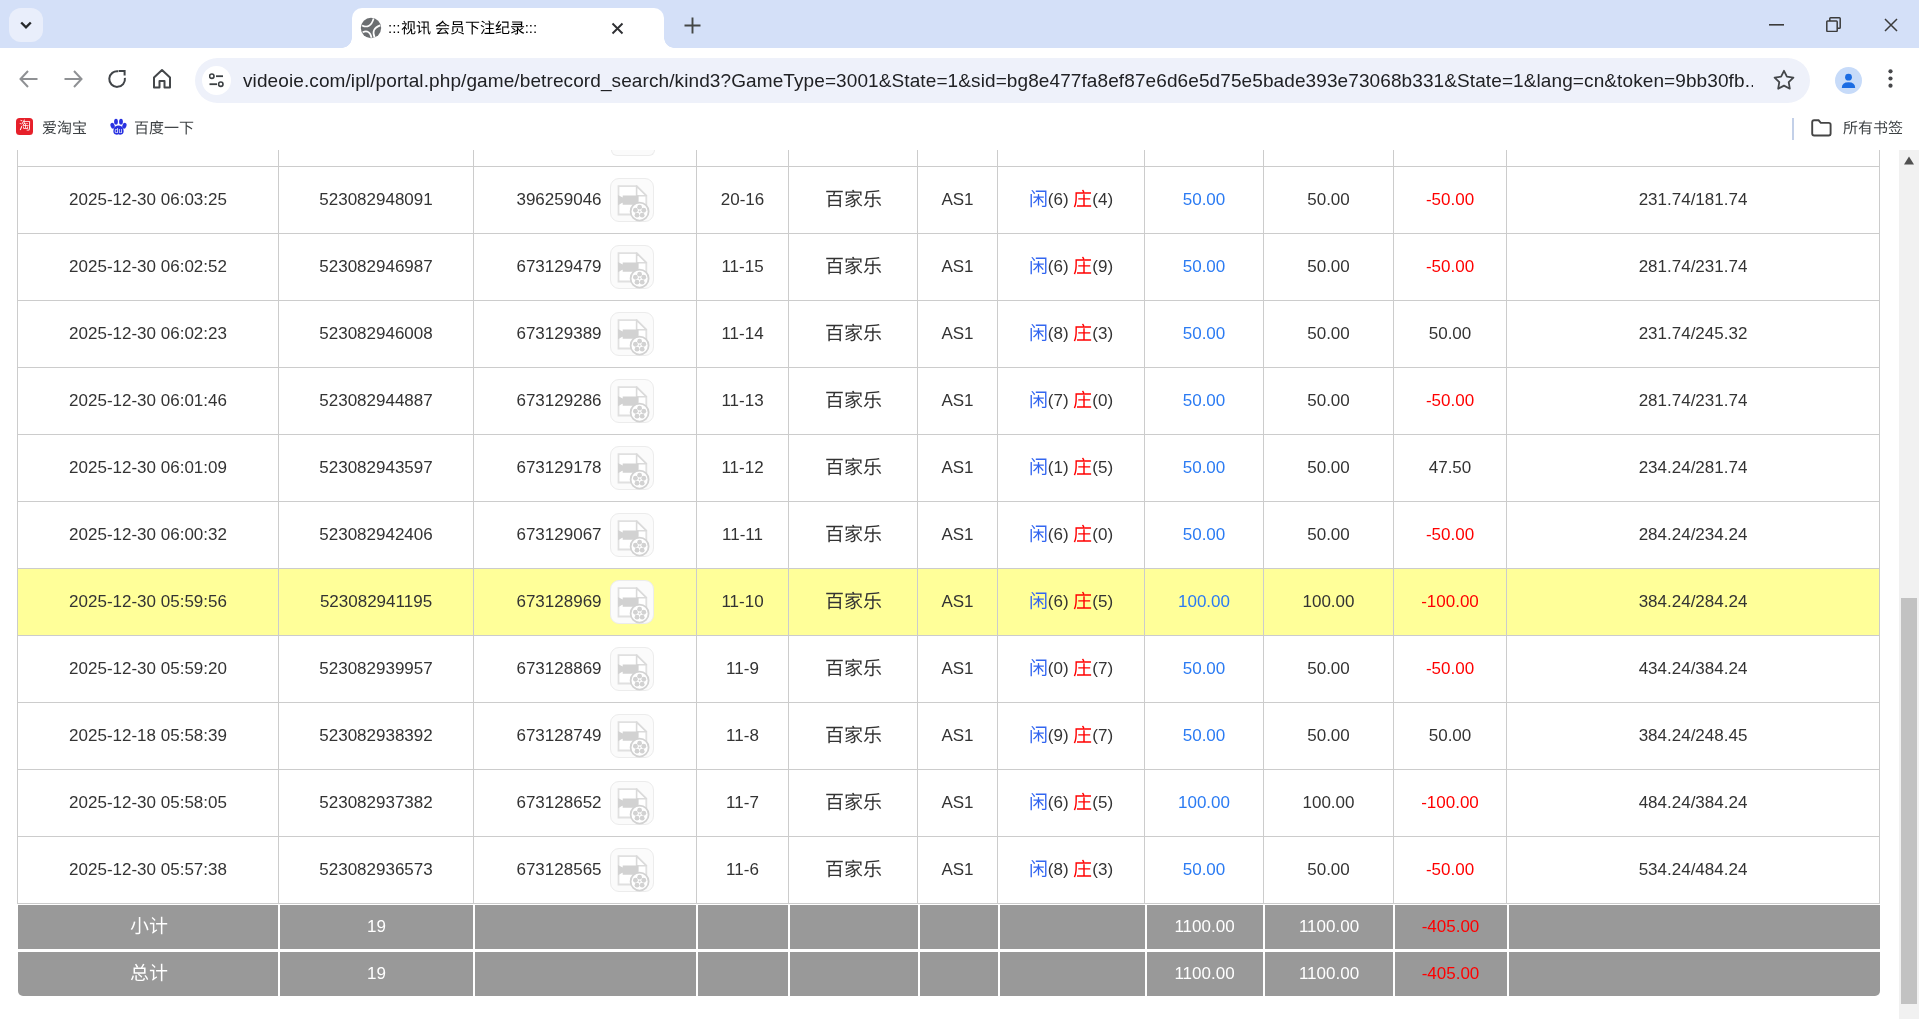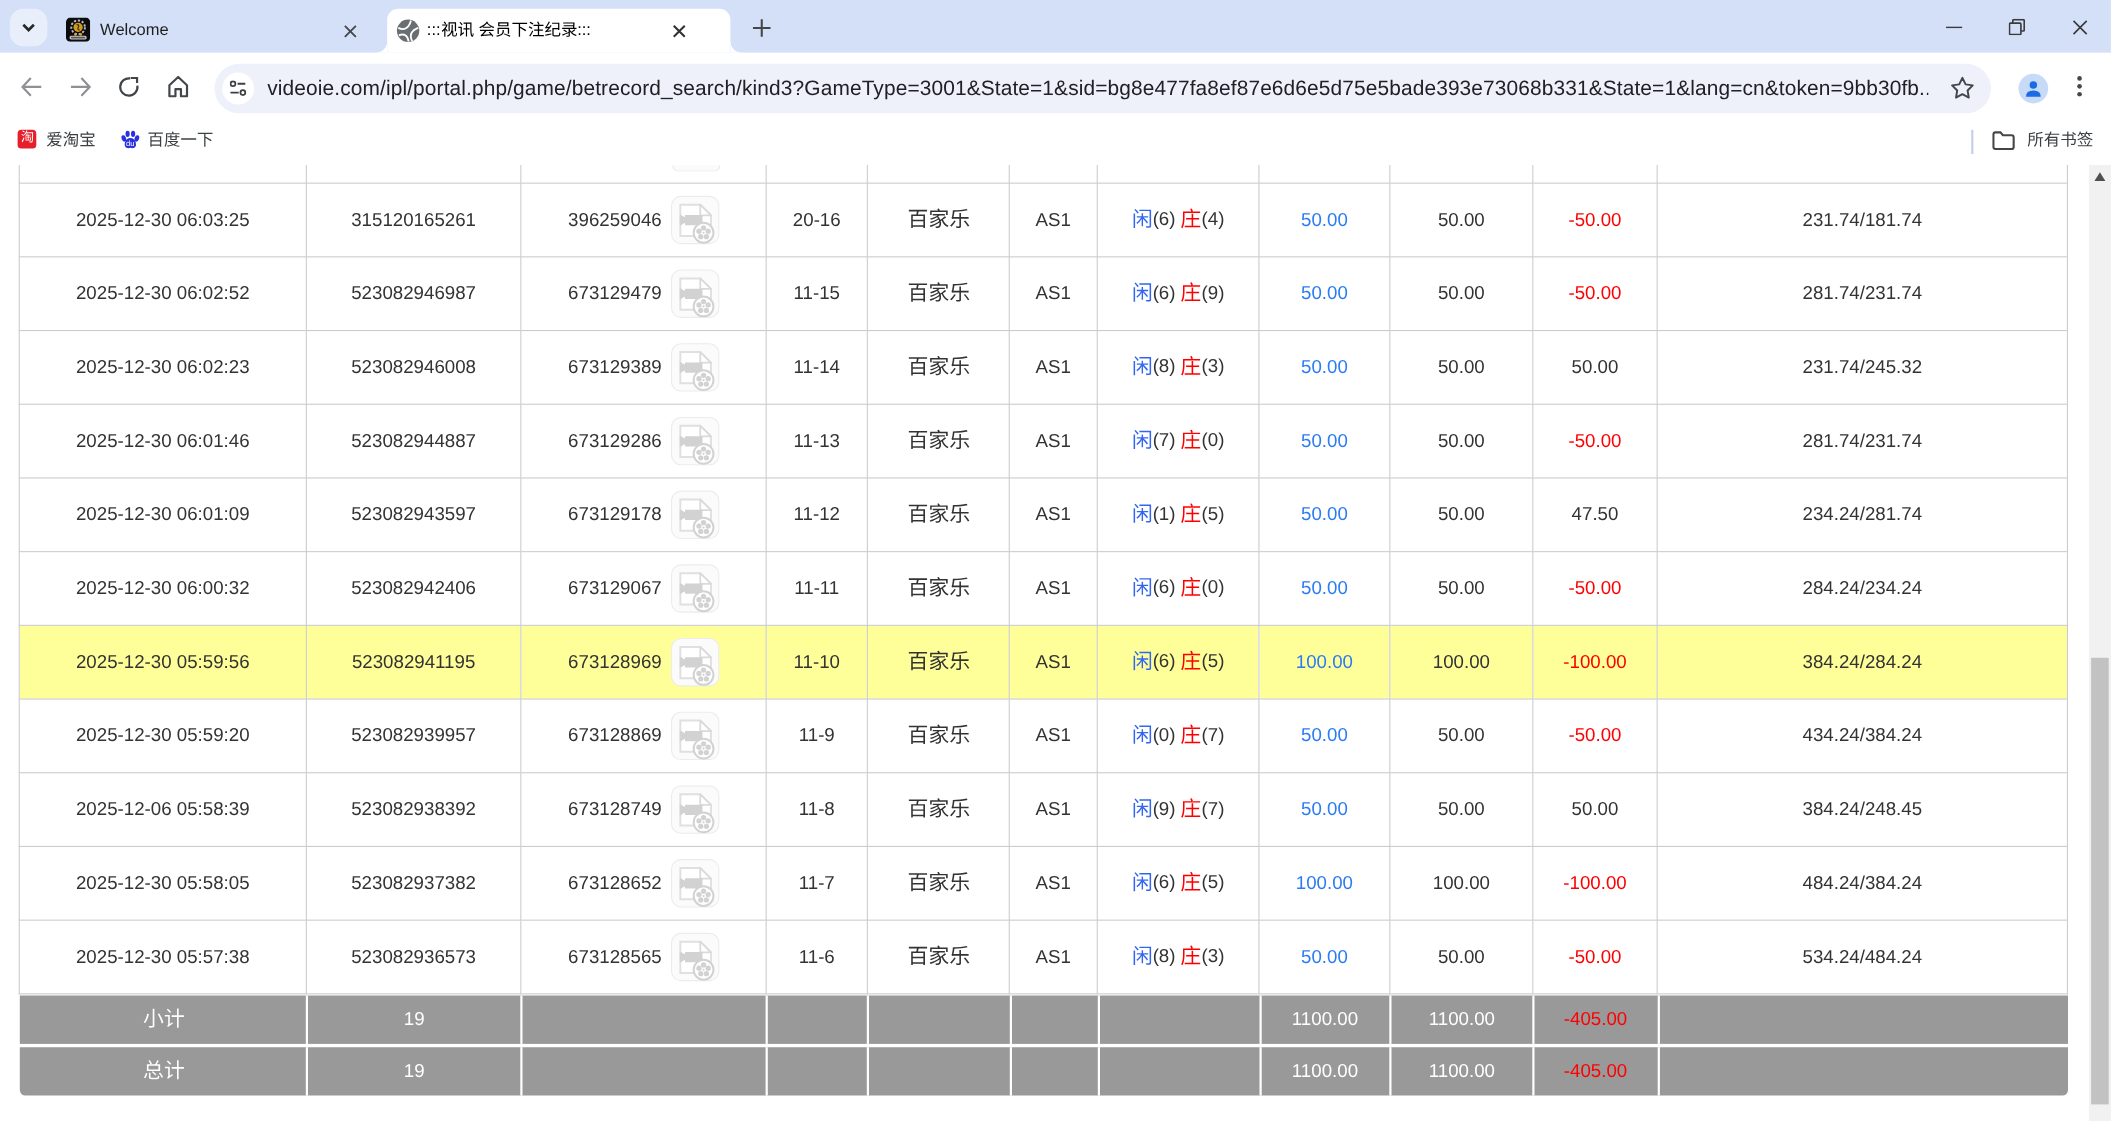--- a/index.html
+++ b/index.html
@@ -130,36 +130,20 @@
         <path d="M759 666C816 735 875 828 897 890L958 852C936 789 875 700 816 633ZM412 611C478 656 554 727 591 776L647 728C609 681 532 613 465 569ZM281 639V846C281 927 312 949 431 949C455 949 630 949 656 949C748 949 773 921 784 806C762 802 730 790 713 779C707 867 700 881 650 881C611 881 464 881 435 881C371 881 360 875 360 845V639ZM137 655C119 732 84 820 43 871L112 904C157 844 190 750 208 668ZM265 313H737V489H265ZM186 242V561H820V242H657C692 191 729 129 761 72L684 41C658 101 614 184 575 242H370L429 212C411 165 365 96 321 44L257 74C299 125 341 195 358 242Z"></path>
       </symbol>
 </defs>
 </svg>
 <div id="tabstrip">
   <div class="tabsearch">
       <svg style="position:absolute;left:11px;top:13.5px" width="12" height="8" viewBox="0 0 12 8">
         <path d="M1.2 1.5 L6 6.3 L10.8 1.5" fill="none" stroke="#26282b" stroke-width="2.4"></path>
       </svg>
     </div>
-  <div class="itab">
-    <svg class="favicon" style="left:12px;top:7.5px" width="22" height="22" viewBox="0 0 22 22">
-        <rect x="0" y="0" width="22" height="22" rx="4" fill="#0c0c0c"></rect>
-        <circle cx="11" cy="8.8" r="6.2" fill="none" stroke="#b9b9b9" stroke-width="1.8" stroke-dasharray="2 1.6"></circle>
-        <circle cx="11" cy="8.8" r="4.2" fill="#cf9a22"></circle>
-        <path d="M9.6 6.4 Q12.4 6 11.2 8.8 Q10 11.6 12.6 11.2" fill="none" stroke="#3a2c05" stroke-width="1.1"></path>
-        <circle cx="8.6" cy="15.3" r="1.2" fill="#d8a31f"></circle>
-        <circle cx="13.4" cy="15.3" r="1.2" fill="#d8a31f"></circle>
-        <rect x="3.2" y="16.6" width="15.6" height="3.2" rx="1.4" fill="#c7c7c7"></rect>
-        <rect x="4.4" y="17.4" width="13.2" height="1.6" rx="0.8" fill="#5a5a5a"></rect>
-      </svg>
-    <span class="tabtitle" style="left:43px">Welcome</span>
-    <svg class="tabx" style="left:264px" width="13" height="13" viewBox="0 0 13 13">
-        <path d="M1.5 1.5 L11.5 11.5 M11.5 1.5 L1.5 11.5" stroke="#46474a" stroke-width="1.7"></path>
-      </svg>
-  </div>
   <div class="atab">
     <svg class="favicon" style="left:7.5px;top:9.3px" width="18" height="18" viewBox="0 0 21 21">
         <circle cx="10.5" cy="10.5" r="9.7" fill="#6b6e71"></circle>
         <path d="M2 8 C7 10.5 11 8.5 13 1.5 M19.3 8 C13 10.5 11.5 14 14 19.5 M2.5 14.5 C7 12.5 10 14.5 11 19.8" fill="none" stroke="#fdfdfd" stroke-width="1.6"></path>
       </svg>
     <span class="tabtitle" style="left:36px">:::<svg class="cj">
           <use href="#g视"></use>
         </svg><svg class="cj">
           <use href="#g讯"></use>
         </svg> <svg class="cj">
@@ -301,21 +285,21 @@
         <td></td>
         <td></td>
         <td></td>
         <td></td>
         <td></td>
         <td></td>
         <td></td>
       </tr>
 <tr>
         <td>2025-12-30 06:03:25</td>
-        <td>315120165261</td>
+        <td>523082948091</td>
         <td><span class="gid">396259046</span><span class="vbtn"><svg width="44" height="44" viewBox="0 0 44 44">
 <path d="M7.5 7.1 H25.6 L35.3 16.7 V35.5 H7.5 Z" fill="#fff" stroke="#e0e0e0" stroke-width="1.8"></path>
 <path d="M25.6 7.1 V16.7 H35.3 Z" fill="#fff" stroke="#dadada" stroke-width="1.6" stroke-linejoin="round"></path>
 <path d="M11.7 16.5 H27.6 V25.8 H11.7 Z M11.7 18.6 L7 15.9 V26.3 L11.7 23.6 Z" fill="#d2d2d2"></path>
 <g transform="translate(28.6,32.6)">
 <circle r="9" fill="#fff" stroke="#d2d2d2" stroke-width="1.8"></circle>
 <circle cx="0" cy="-4.4" r="2.4" fill="#d2d2d2"></circle>
                 <circle cx="4.18" cy="-1.36" r="2.4" fill="#d2d2d2"></circle>
                 <circle cx="2.58" cy="3.56" r="2.4" fill="#d2d2d2"></circle>
                 <circle cx="-2.58" cy="3.56" r="2.4" fill="#d2d2d2"></circle>
@@ -588,21 +572,21 @@
               <use href="#g闲"></use>
             </svg></span><span class="bk">(0)</span> <span class="bz"><svg class="cj">
               <use href="#g庄"></use>
             </svg></span><span class="bk">(7)</span></td>
         <td class="blue">50.00</td>
         <td>50.00</td>
         <td class="neg">-50.00</td>
         <td>434.24/384.24</td>
       </tr>
 <tr>
-        <td>2025-12-06 05:58:39</td>
+        <td>2025-12-18 05:58:39</td>
         <td>523082938392</td>
         <td><span class="gid">673128749</span><span class="vbtn"><svg width="44" height="44" viewBox="0 0 44 44">
 <path d="M7.5 7.1 H25.6 L35.3 16.7 V35.5 H7.5 Z" fill="#fff" stroke="#e0e0e0" stroke-width="1.8"></path>
 <path d="M25.6 7.1 V16.7 H35.3 Z" fill="#fff" stroke="#dadada" stroke-width="1.6" stroke-linejoin="round"></path>
 <path d="M11.7 16.5 H27.6 V25.8 H11.7 Z M11.7 18.6 L7 15.9 V26.3 L11.7 23.6 Z" fill="#d2d2d2"></path>
 <g transform="translate(28.6,32.6)">
 <circle r="9" fill="#fff" stroke="#d2d2d2" stroke-width="1.8"></circle>
 <circle cx="0" cy="-4.4" r="2.4" fill="#d2d2d2"></circle>
                 <circle cx="4.18" cy="-1.36" r="2.4" fill="#d2d2d2"></circle>
                 <circle cx="2.58" cy="3.56" r="2.4" fill="#d2d2d2"></circle>

